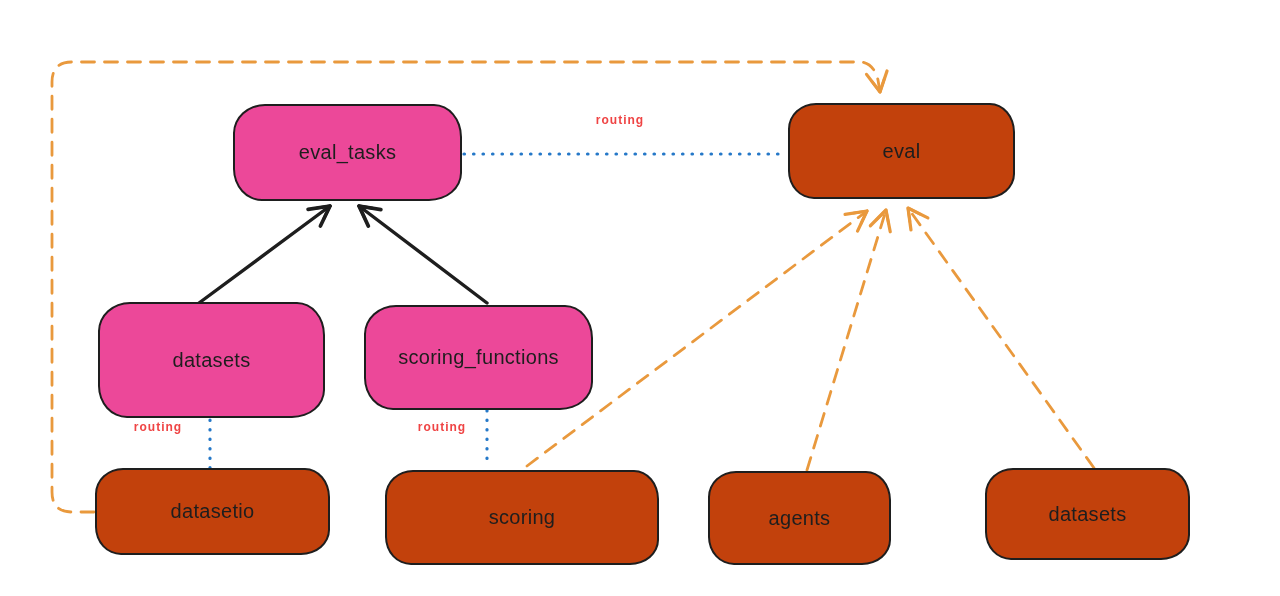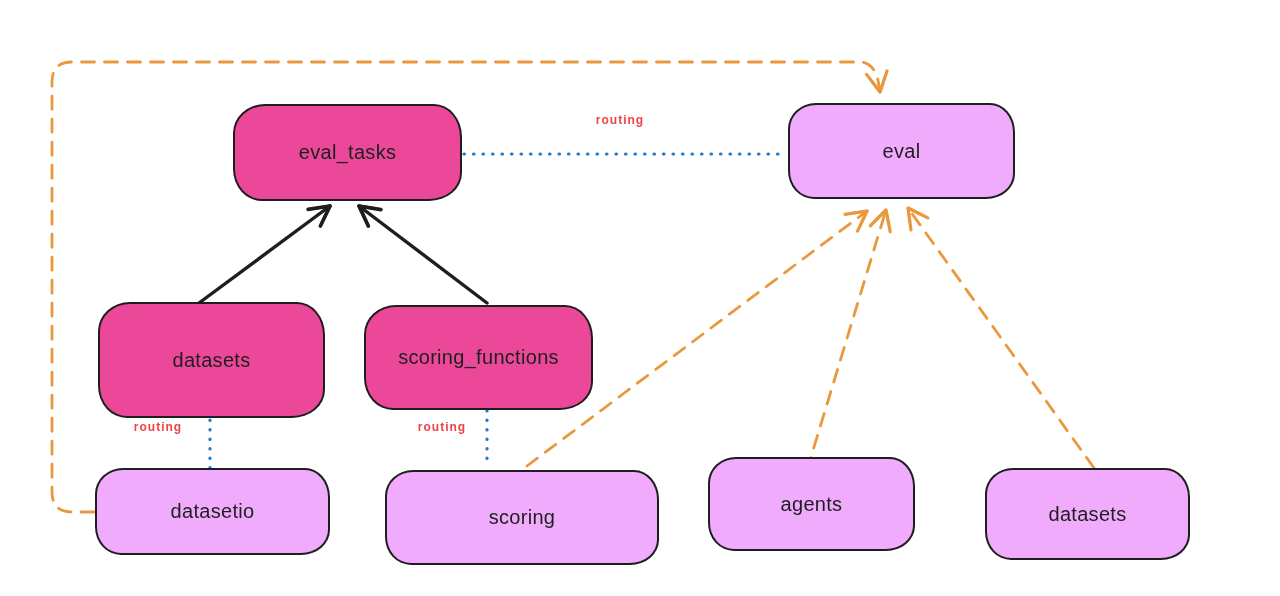--- a/index.html
+++ b/index.html
@@ -18,21 +18,21 @@
     display:flex;align-items:center;justify-content:center;
     font-size:20px;color:#1e1e1e;
     letter-spacing:0.3px;
     z-index:2;
   }
   .node.blue{
     background:#ec4899;
     border-radius:32px 28px 33px 29px / 29px 33px 28px 32px;
   }
   .node.green{
-    background:#f0abfc;
+    background:#c2410c;
     border-radius:28px 25px 29px 26px / 26px 29px 25px 28px;
   }
   .edge-label{
     position:absolute;
     color:#ef4444;
     font-size:12px;
     font-weight:bold;
     letter-spacing:1px;
     text-align:center;
     z-index:3;
@@ -74,21 +74,21 @@
   <div class="node green" style="left:788px;top:103px;width:227px;height:96px;">eval</div>
 
   <div class="node blue" style="left:98px;top:302px;width:227px;height:116px;">datasets</div>
 
   <div class="node blue" style="left:364px;top:305px;width:229px;height:105px;">scoring_functions</div>
 
   <div class="node green" style="left:95px;top:468px;width:235px;height:87px;">datasetio</div>
 
   <div class="node green" style="left:385px;top:470px;width:274px;height:95px;">scoring</div>
 
-  <div class="node green" style="left:708px;top:457px;width:207px;height:94px;">agents</div>
+  <div class="node green" style="left:708px;top:471px;width:183px;height:94px;">agents</div>
 
   <div class="node green" style="left:985px;top:468px;width:205px;height:92px;">datasets</div>
 
   <div class="edge-label" style="left:572px;top:113px;width:96px;">routing</div>
 
   <div class="edge-label" style="left:118px;top:420px;width:80px;">routing</div>
 
   <div class="edge-label" style="left:402px;top:420px;width:80px;">routing</div>
 
 </div>

